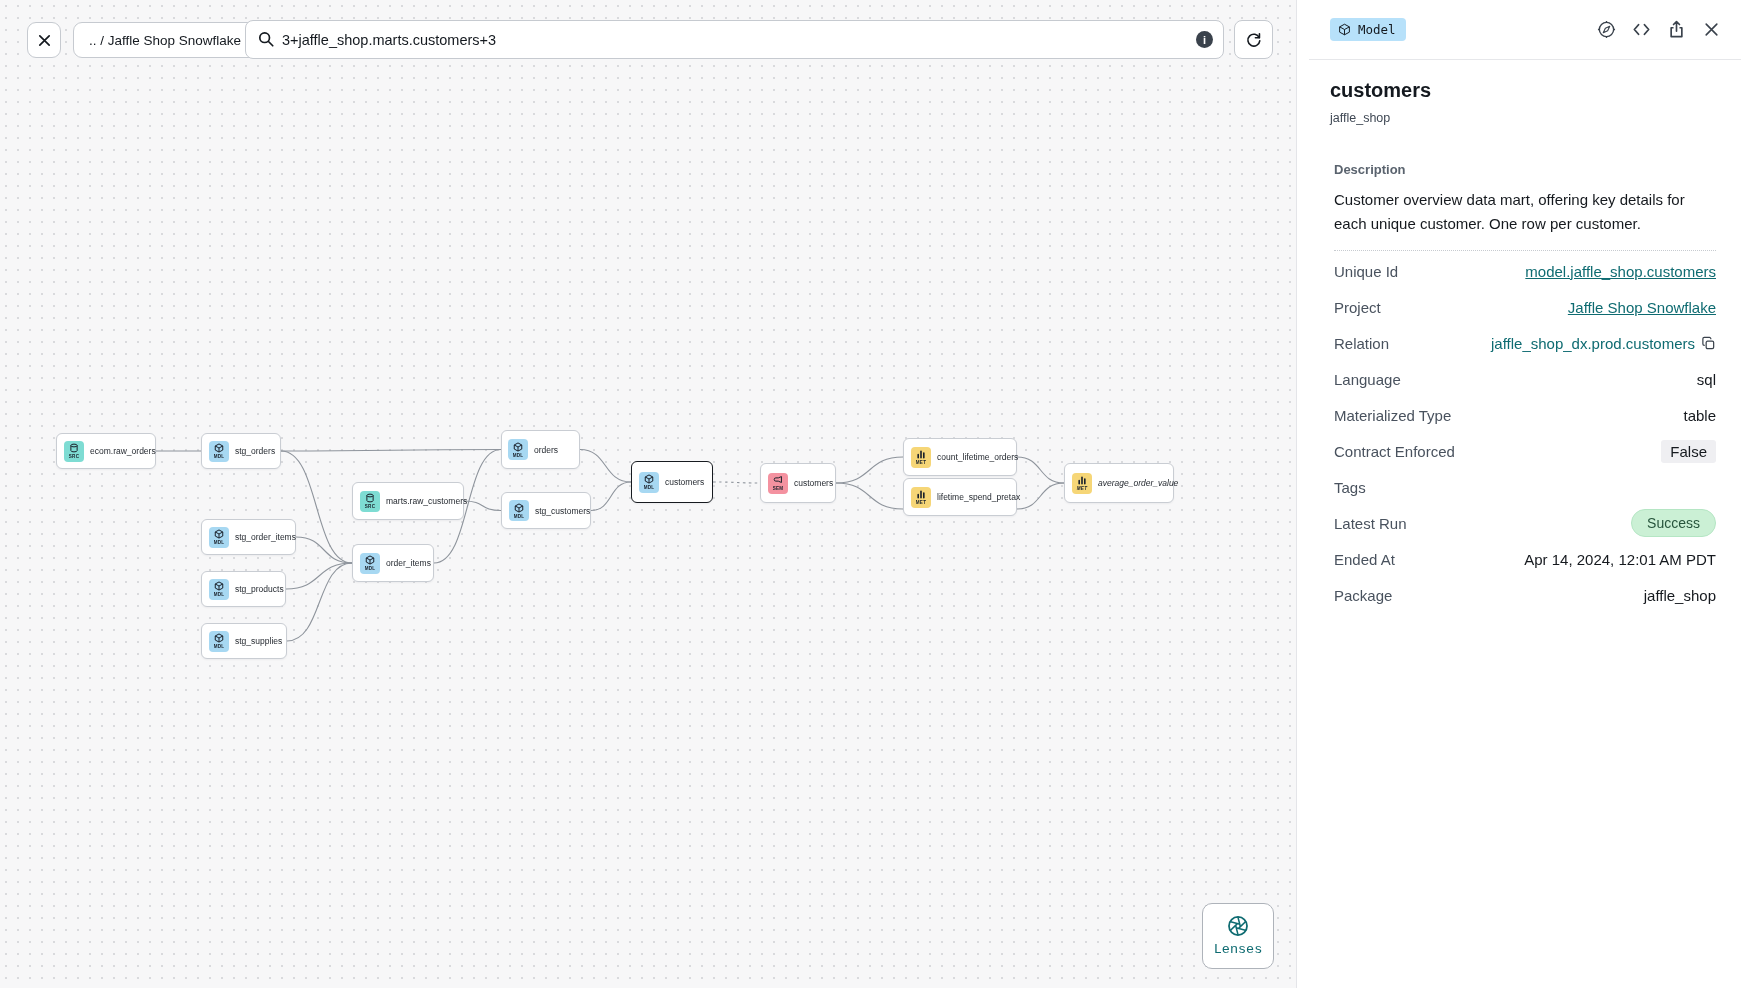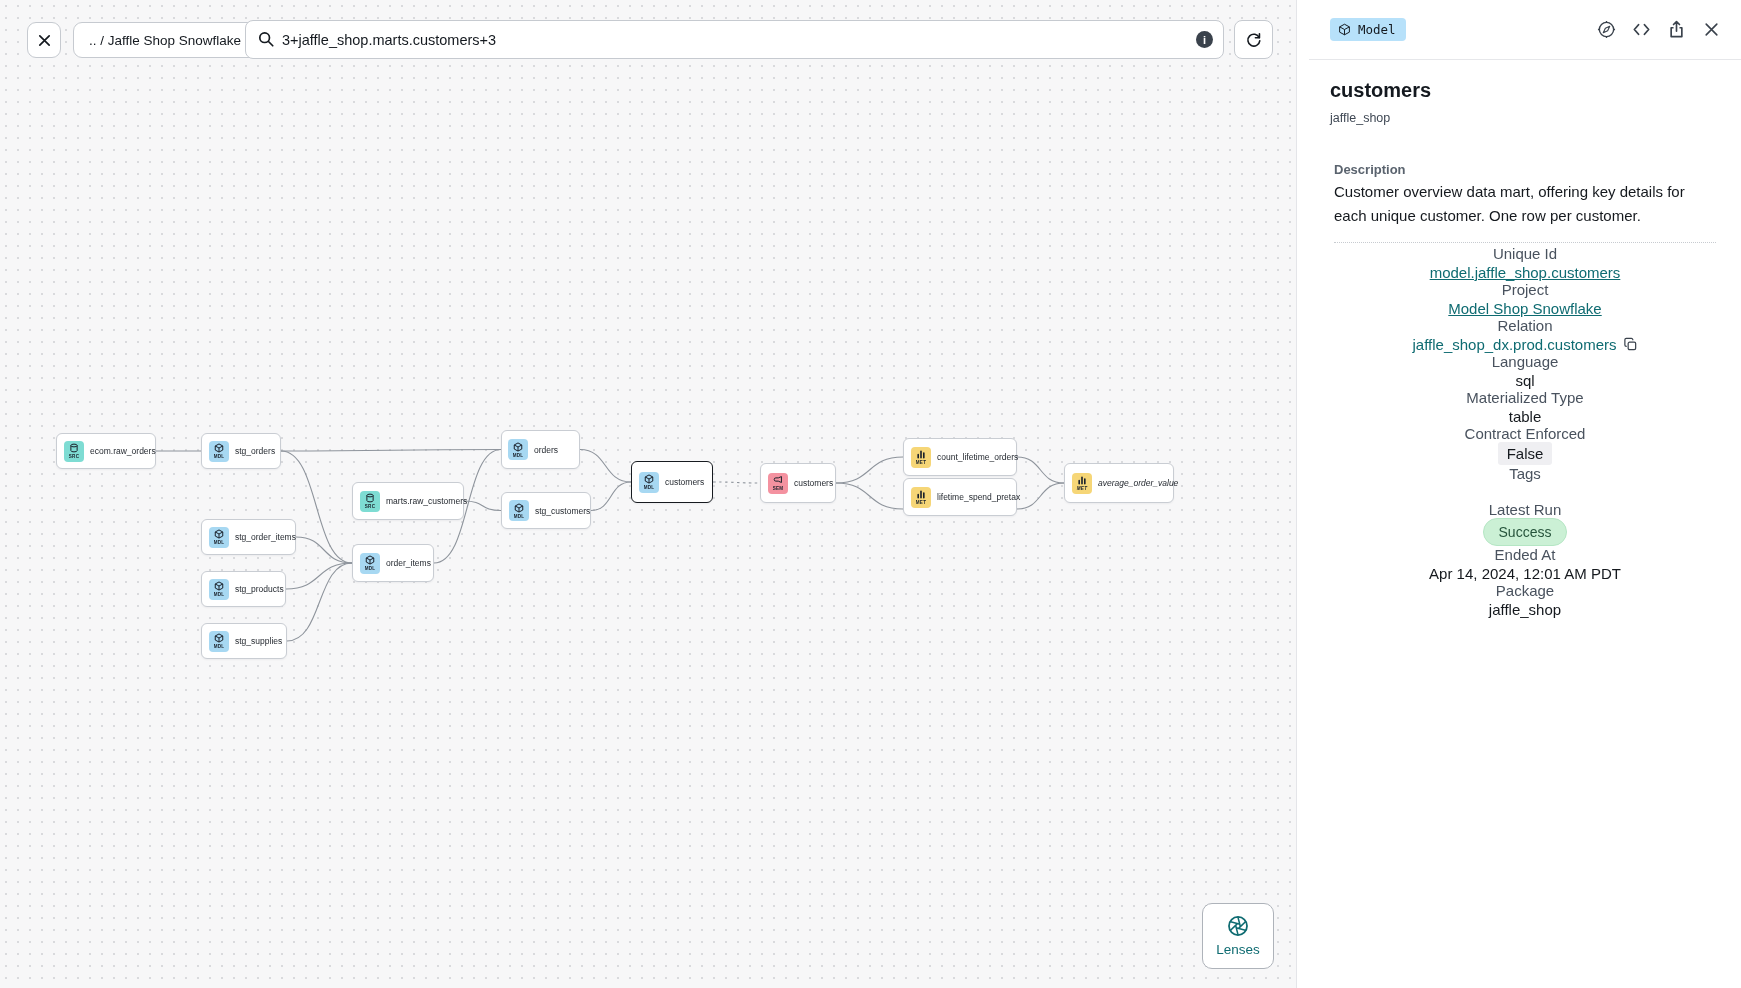--- a/index.html
+++ b/index.html
@@ -34,21 +34,21 @@
     color:#14191f; background:transparent; font-family:"Liberation Sans", sans-serif; }
   .search-glyph { position:absolute; left:11px; top:9px; }
   .info-dot { position:absolute; right:10px; top:10px; width:17px; height:17px; border-radius:50%;
     background:#3a424c; color:#fff; font-size:11px; font-weight:bold;
     display:flex; align-items:center; justify-content:center; }
   .btn-refresh { left:1234px; top:20px; width:39px; height:39px; border-radius:8px; }
 
   .lenses { position:absolute; left:1202px; top:903px; width:72px; height:66px;
     background:#fff; border:1px solid #aeb3ba; border-radius:10px; cursor:pointer;
     display:flex; flex-direction:column; align-items:center; justify-content:center; gap:5px; }
-  .lenses .llabel { font-size:13.5px; color:#0e6b71; }
+  .lenses .llabel { font-size:13.5px; color:#0e6b71;font-family:Liberation Mono, monospace; }
 
   
   .panel { position:absolute; left:1296px; top:0; width:445px; height:988px;
     background:#fff; border-left:1px solid #e4e5e9;padding-left:12px; }
   .phead { height:60px; display:flex; align-items:center; padding:0 20px 0 21px;
     border-bottom:1px solid #e6e7ea; }
   .badge { display:flex; align-items:center; gap:7px; background:#b7e1fa; border-radius:4px;
     padding:4px 10px 4px 8px; font-family:"DejaVu Sans Mono", monospace; font-size:12.5px; color:#14191f; }
   .hicons { margin-left:auto; display:flex; align-items:center; gap:15px; }
   .hicons .hic { width:20px; height:20px; display:flex; align-items:center; justify-content:center; cursor:pointer; }
@@ -56,25 +56,25 @@
   .ptitlewrap { padding:19px 21px 0; }
   .ptitle { font-size:20px; font-weight:bold; color:#14191f; }
   .psub { font-size:12.5px; color:#3f4854; margin-top:9px; }
 
   .tabsrow { margin-top:37px; border-bottom:1px solid #e4e5e9; padding-left:9px; }
   .tab { display:inline-block; padding:0 24px 12px; font-size:14.5px; font-weight:bold;
     color:#0e6b71; border-bottom:3px solid #0e6b71; margin-bottom:-1px; cursor:pointer; }
 
   .pcontent { padding:0 25px; }
   .desc-label { margin-top:37px; font-size:13px; font-weight:bold; color:#5a636e; }
-  .desc-text { margin-top:3px; font-size:15px; line-height:24px; color:#15191e; }
+  .desc-text { margin-top:11px; font-size:15px; line-height:24px; color:#15191e; }
   .dotted-div { border-top:1px dotted #c7cbd0; margin-top:14px; }
 
   .fields { margin-top:2px; }
-  .frow { display:flex; align-items:center; justify-content:space-between; min-height:36px;flex-direction:column; }
+  .frow { display:flex; align-items:center; justify-content:space-between; min-height:36px; }
   .flabel { font-size:15px; color:#49525e; }
   .fval { font-size:15px; color:#15191e; display:flex; align-items:center; gap:6px; }
   .fval.link a { color:#0e6b71; text-decoration:underline; cursor:pointer; }
   .fval.teal { color:#0e6b71; }
   .fval .graybadge { background:#efeff2; padding:3px 9px; border-radius:3px; color:#15191e; }
   .fval .successbadge { background:#cbf0d5; border:1px solid #b5e6c4; color:#27543c;
     padding:5px 15px; border-radius:999px; font-size:14px; }
   .copy-ic { cursor:pointer; display:flex; }
 </style>
 </head>
@@ -319,21 +319,21 @@
     <div class="fields" id="fields">
         <div class="frow">
           <span class="flabel">Unique Id</span>
           <span class="fval link">
             <a>model.jaffle_shop.customers</a>
           </span>
         </div>
         <div class="frow">
           <span class="flabel">Project</span>
           <span class="fval link">
-            <a>Model Shop Snowflake</a>
+            <a>Jaffle Shop Snowflake</a>
           </span>
         </div>
         <div class="frow">
           <span class="flabel">Relation</span>
           <span class="fval teal">
             <span>jaffle_shop_dx.prod.customers</span>
             <span class="copy-ic">
               <svg width="15" height="15" viewBox="0 0 16 16">
                 <rect x="5.5" y="5.5" width="8" height="8" rx="1.5" stroke="#3a424c" stroke-width="1.3" fill="none"></rect>
                 <path d="M10.5 3.5 V3 a1.5 1.5 0 0 0 -1.5 -1.5 H3.5 A1.5 1.5 0 0 0 2 3 v5.5 A1.5 1.5 0 0 0 3.5 10 H4" stroke="#3a424c" stroke-width="1.3" fill="none"></path>

